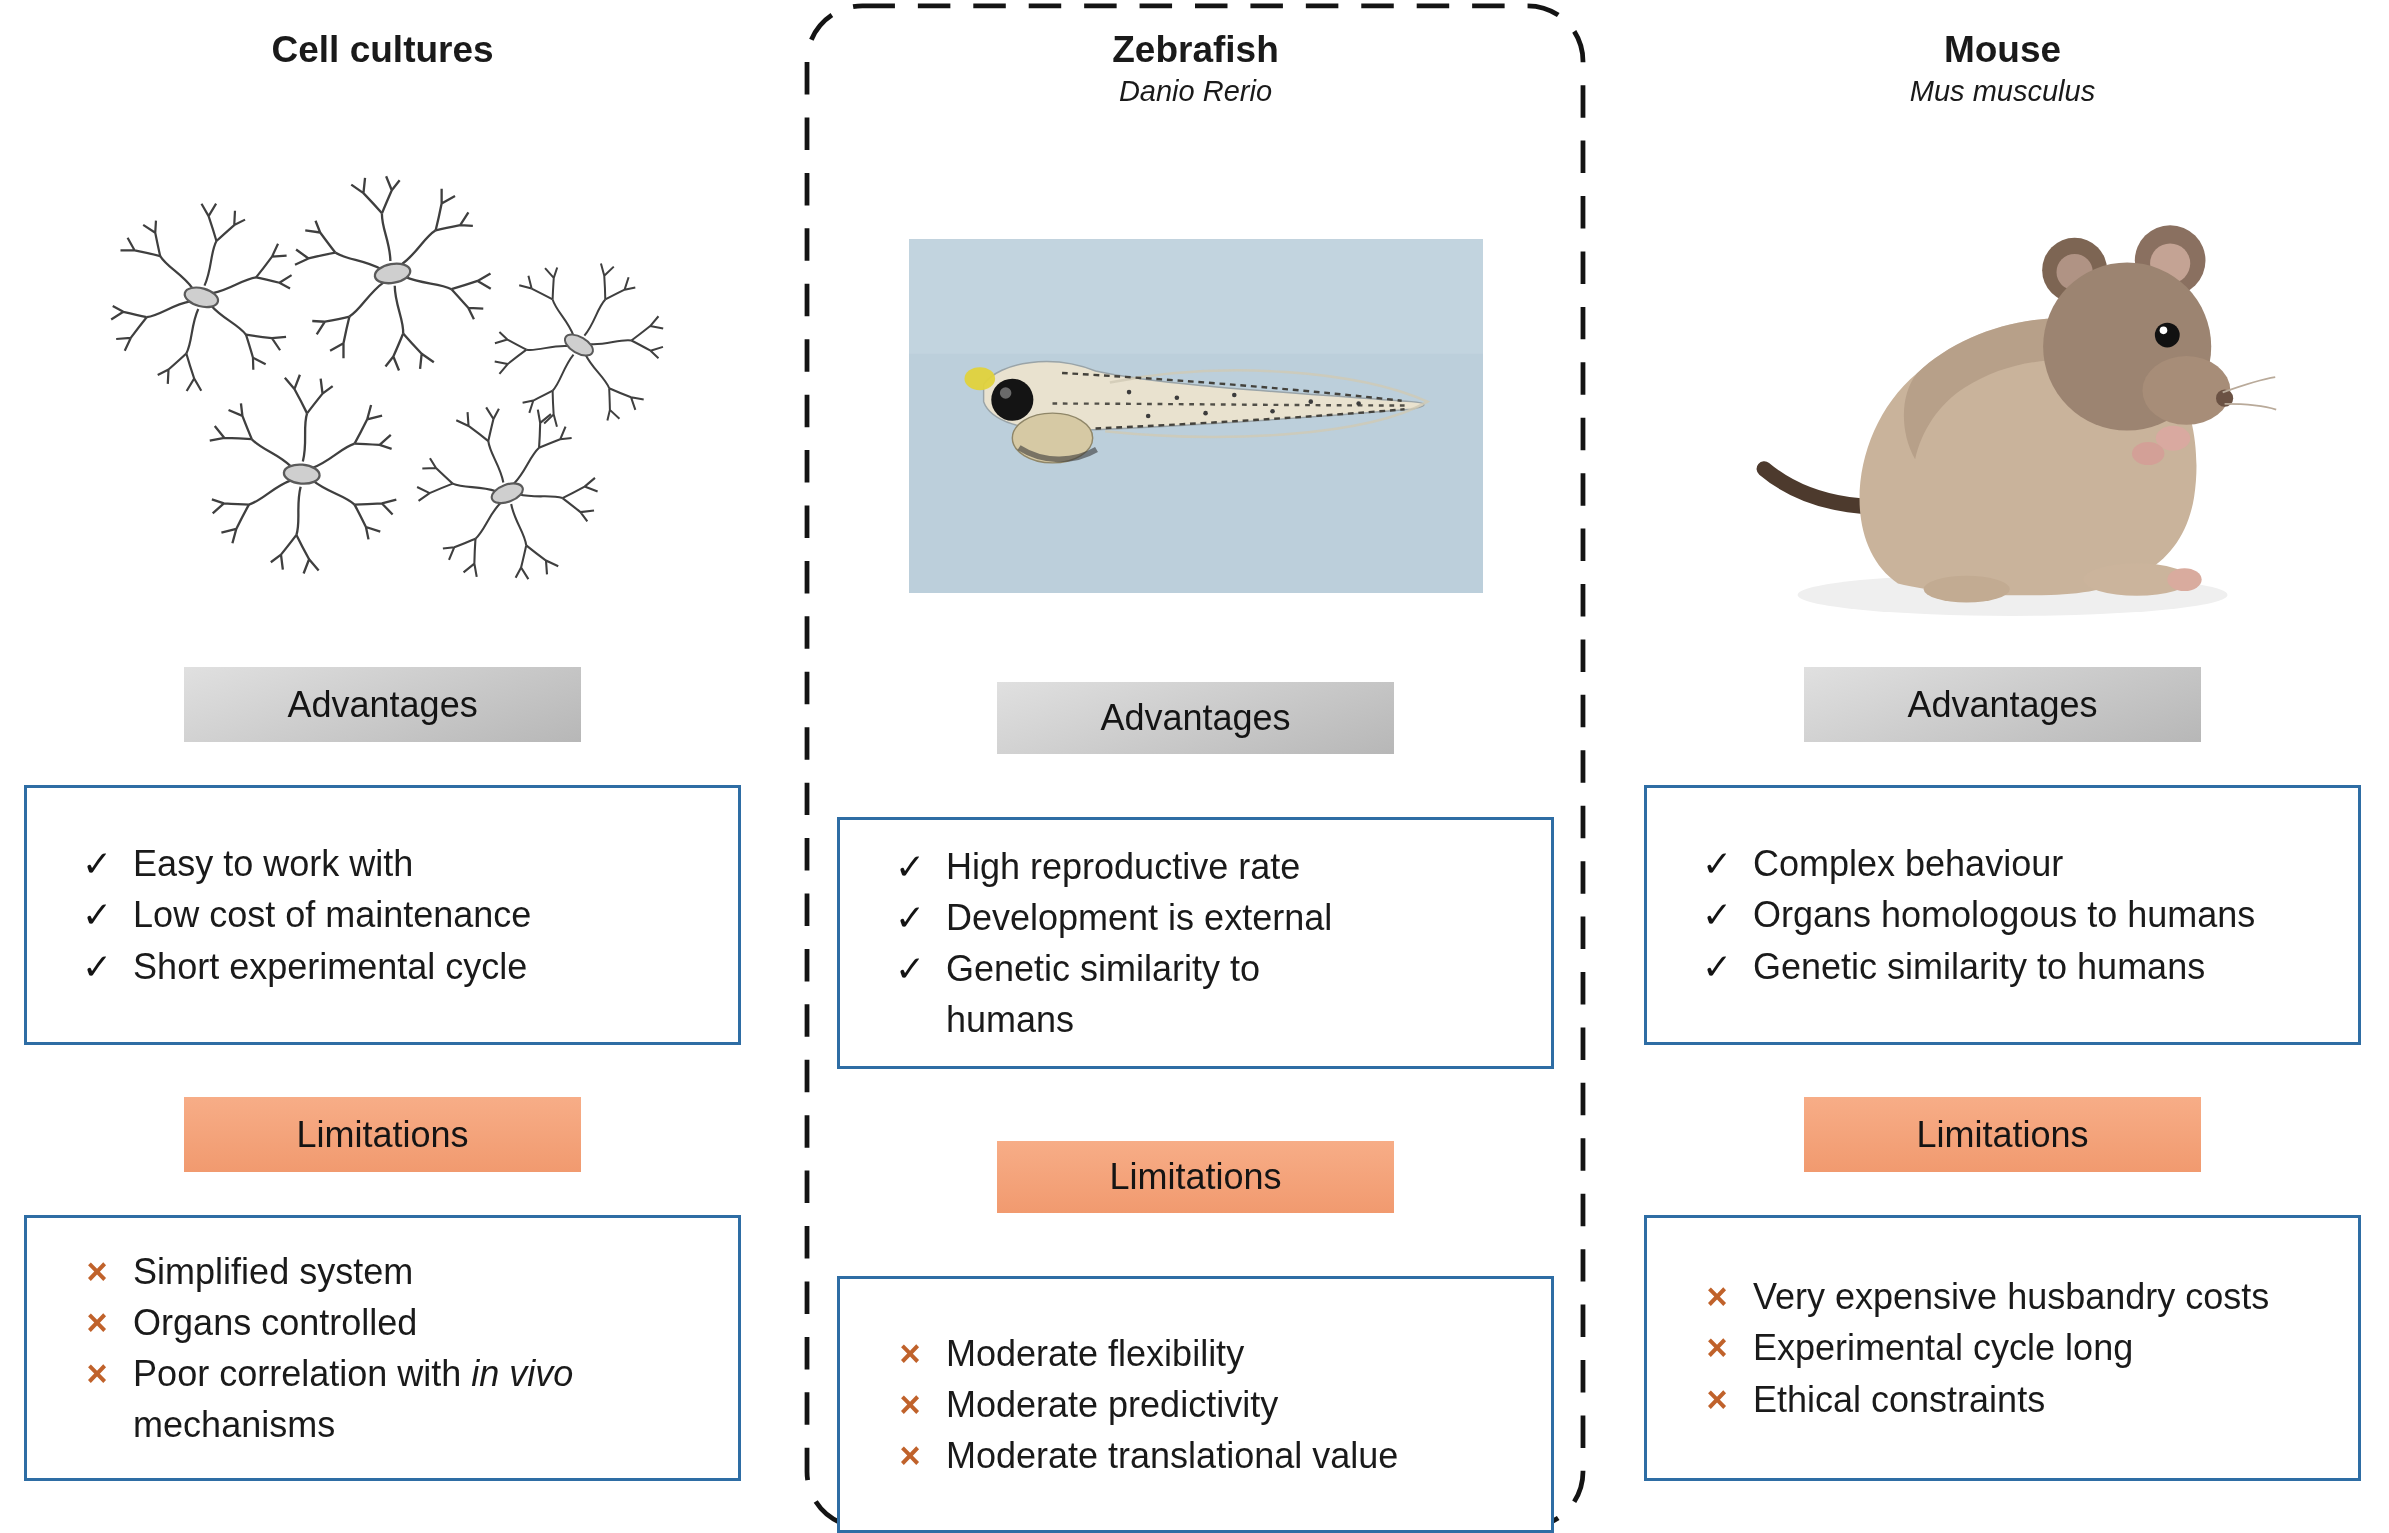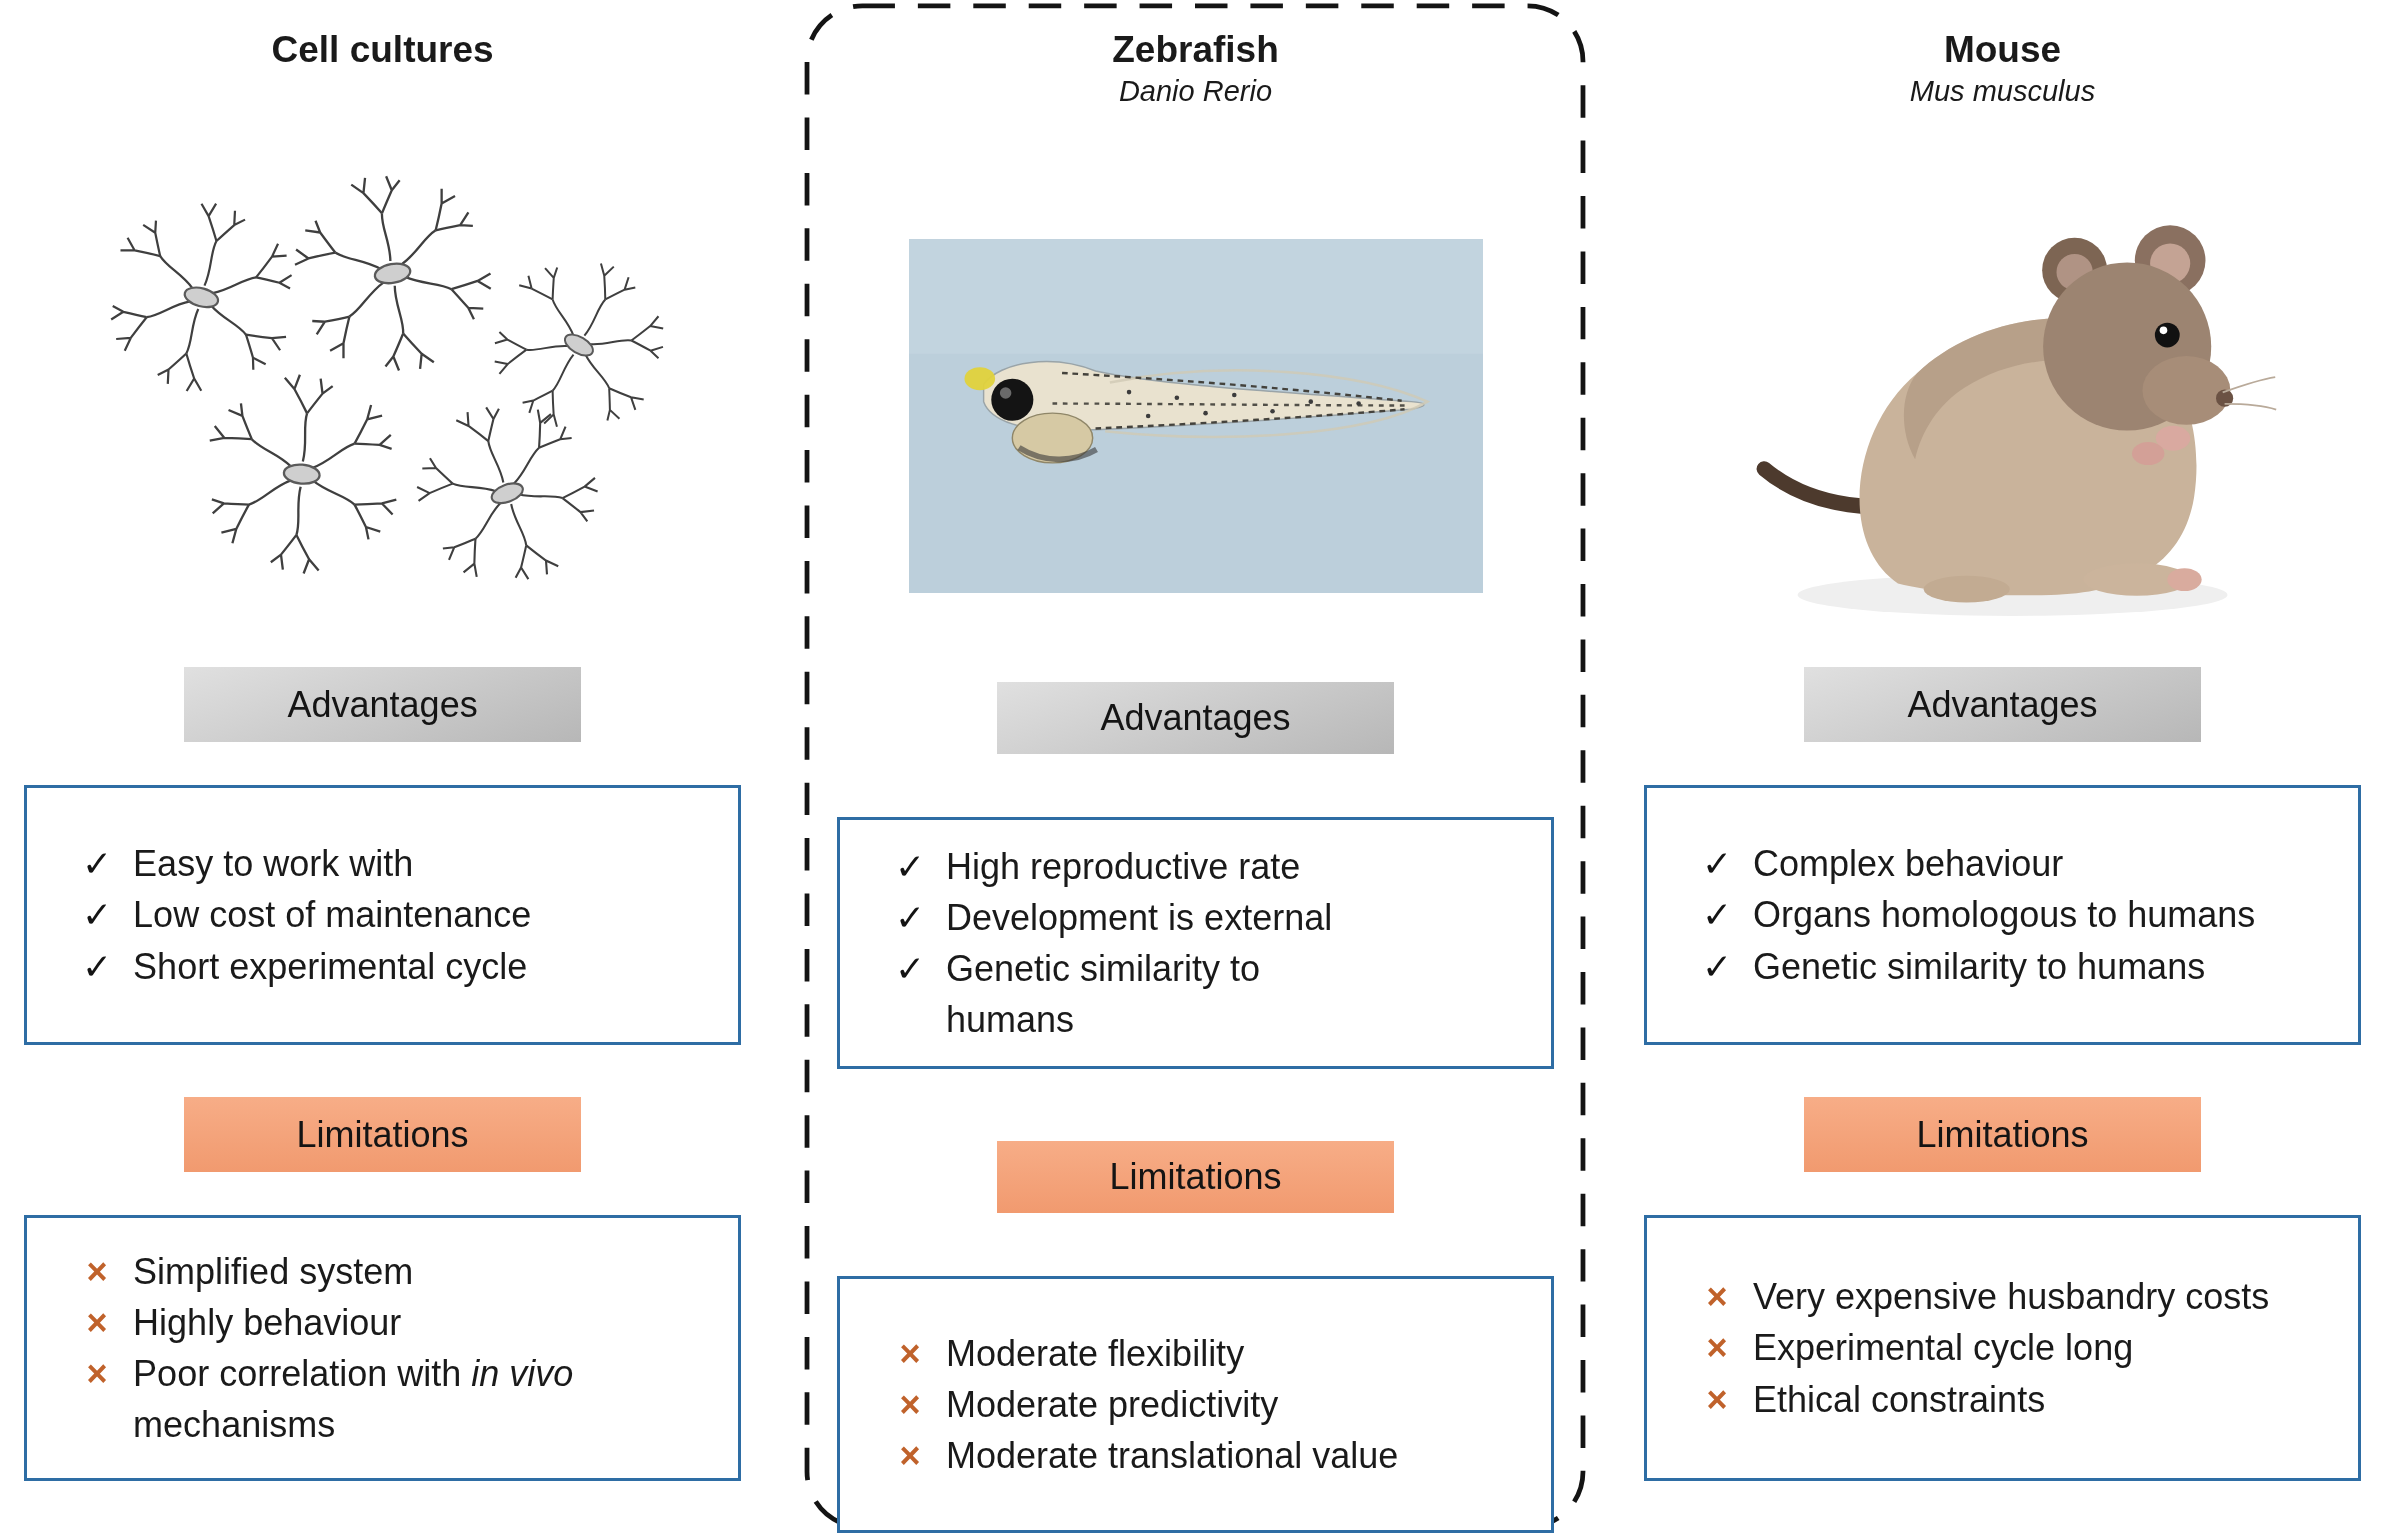--- a/index.html
+++ b/index.html
@@ -108,21 +108,21 @@
     <div class="hdr lim">Limitations</div>
 
     <div class="box lim">
       <ul class="items">
         <li class="item">
           <span class="mark cross">×</span>
           <span class="itext">Simplified system</span>
         </li>
         <li class="item">
           <span class="mark cross">×</span>
-          <span class="itext">Highly behaviour</span>
+          <span class="itext">Organs controlled</span>
         </li>
         <li class="item">
           <span class="mark cross">×</span>
           <span class="itext"><span>Poor correlation with </span><span class="em">in vivo</span><span> mechanisms</span></span>
         </li>
       </ul>
     </div>
   </div>
 
   <div class="col" id="col2">

